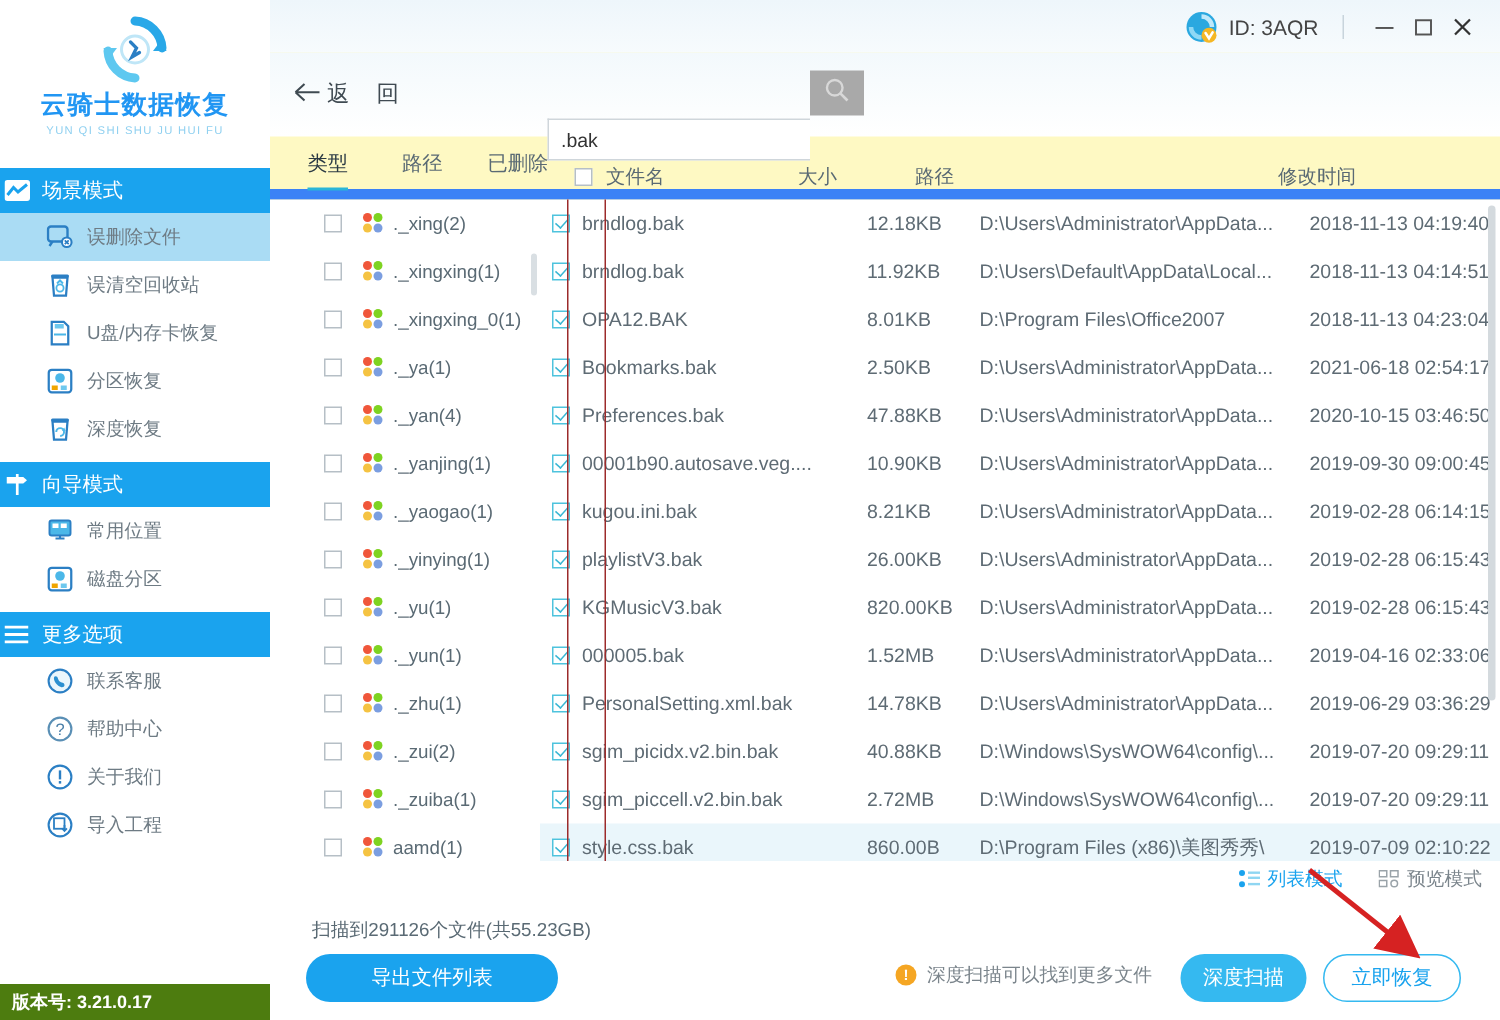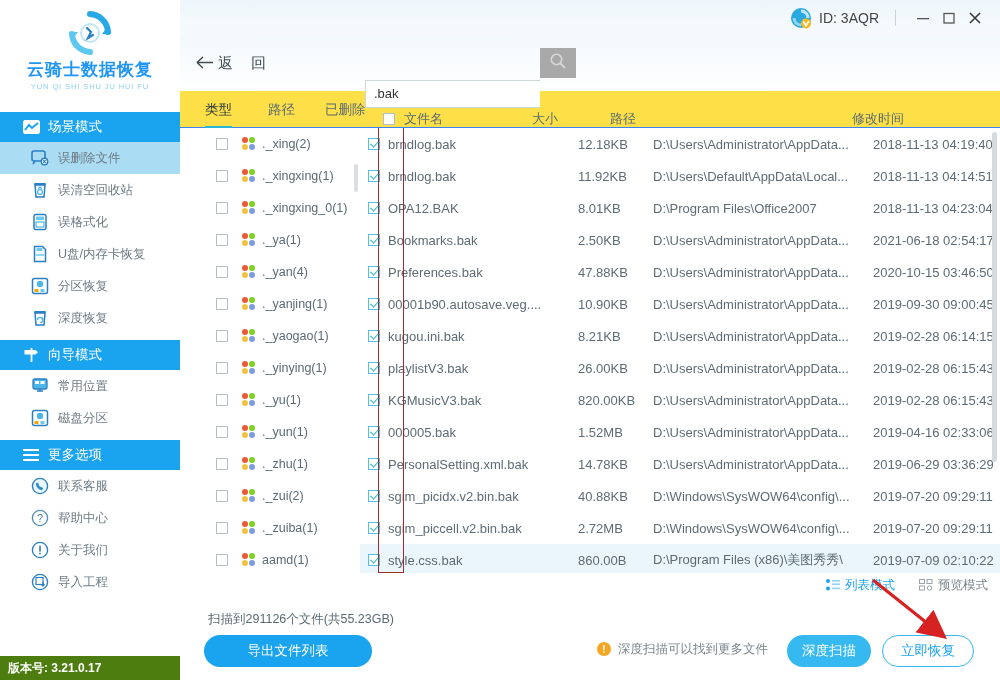--- a/index.html
+++ b/index.html
@@ -14,34 +14,34 @@
   
   .sidebar{width:180px;height:680px;background:#ffffff;flex:0 0 180px;
            display:flex;flex-direction:column;position:relative;}
   .logo-box{height:112px;display:flex;flex-direction:column;align-items:center;
             justify-content:flex-start;padding-top:6px;box-sizing:border-box;}
   .logo-mark{width:54px;height:54px;position:relative;margin-bottom:1px;}
   .logo-title{font-size:17px;font-weight:bold;color:#2196f3;letter-spacing:1px;line-height:18px;}
   .logo-sub{font-size:7.5px;color:#8fd0f0;letter-spacing:.9px;margin-top:3px;}
 
   .sec-head{height:30px;background:#1aa3ee;color:#fff;display:flex;align-items:center;
-            padding-left:22px;font-size:13.5px;box-sizing:border-box;}
+            padding-left:2px;font-size:13.5px;box-sizing:border-box;}
   .sec-head .sh-ico{width:18px;height:18px;margin-right:8px;display:flex;align-items:center;justify-content:center;}
 
   .nav-item{height:32px;display:flex;align-items:center;padding-left:30px;box-sizing:border-box;
             font-size:12.5px;color:#6e7b84;cursor:pointer;}
   .nav-item.active{background:#aadcf4;}
   .nav-item .ni-ico{width:19px;height:19px;margin-right:9px;flex:0 0 19px;
                     display:flex;align-items:center;justify-content:center;}
   .nav-spacer{flex:1 1 auto;}
   .ver-bar{height:24px;background:#4d7c0f;color:#fff;font-size:12px;font-weight:bold;
            display:flex;align-items:center;padding-left:8px;box-sizing:border-box;}
 
   
-  .main{flex:1 1 auto;height:680px;position:relative;background:#fde047;
+  .main{flex:1 1 auto;height:680px;position:relative;background:#fef9c3;
         display:flex;flex-direction:column;}
 
   .titlebar{height:36px;display:flex;align-items:center;justify-content:flex-end;
             padding-right:12px;box-sizing:border-box;
             background:linear-gradient(to bottom,#eef6fb 0%,#f7fbfd 100%);}
   .uid{display:flex;align-items:center;font-size:14px;color:#444;}
   .uid .ava{width:22px;height:22px;position:relative;margin-right:7px;}
   .tb-sep{width:1px;height:16px;background:#c8d4dc;margin:0 14px 0 16px;}
   .win-btn{width:26px;height:26px;display:flex;align-items:center;justify-content:center;
            cursor:pointer;color:#555;}
@@ -53,21 +53,21 @@
   .back-btn .b1{margin-right:18px;}
   .search-wrap{position:absolute;left:185px;top:12px;display:flex;}
   .search-in{width:175px;height:28px;border:1px solid #cfd6db;border-right:none;
              background:#fff;font-size:13px;color:#333;padding:0 8px;box-sizing:border-box;
              outline:none;font-family:inherit;margin-top:32px;}
   .search-btn{width:36px;height:30px;background:#a9a9a9;border:none;cursor:pointer;
               display:flex;align-items:center;justify-content:center;}
 
   
   .tabs-row{height:36px;display:flex;align-items:flex-end;position:relative;
-            border-bottom:1px solid #3b82f6;}
+            border-bottom:7px solid #3b82f6;}
   .tab{font-size:13.5px;color:#5a6a74;padding:0 0 8px 0;margin-left:0;cursor:pointer;position:relative;}
   .tab.active{color:#2b3a44;}
   .tab.active::after{content:"";position:absolute;left:0;right:0;bottom:-1px;height:2px;background:#29b6d8;}
 
   .listhead{position:absolute;left:0;right:0;bottom:8px;display:flex;align-items:center;font-size:13px;color:#5a6a74;}
 
   .content{flex:1 1 auto;display:flex;position:relative;overflow:hidden;}
 
   
   .tree{width:180px;flex:0 0 180px;position:relative;background:#fff;overflow:hidden;}
@@ -159,30 +159,20 @@
     <div class="nav-item">
       <span class="ni-ico">
         <svg width="18" height="18" viewBox="0 0 18 18">
             <path d="M4 4 h10 l-1 12 h-8 Z" fill="none" stroke="#2b7fc4" stroke-width="1.5"></path>
             <rect x="3" y="2" width="12" height="2" rx="1" fill="#2b7fc4"></rect>
             <path d="M7 8 l2 -2 l2 2" fill="none" stroke="#4bb7e8" stroke-width="1.3"></path>
             <circle cx="9" cy="11" r="2.4" fill="none" stroke="#4bb7e8" stroke-width="1.2"></circle>
           </svg>
       </span>
       <span>误清空回收站</span>
-    </div>
-    <div class="nav-item">
-      <span class="ni-ico">
-        <svg width="18" height="18" viewBox="0 0 18 18">
-            <rect x="3" y="1.5" width="12" height="15" rx="1.5" fill="none" stroke="#2b7fc4" stroke-width="1.5"></rect>
-            <rect x="5" y="3.5" width="8" height="3.5" fill="#6ec8ee"></rect>
-            <rect x="5" y="9" width="8" height="5" fill="none" stroke="#4bb7e8" stroke-width="1.2"></rect>
-          </svg>
-      </span>
-      <span>误格式化</span>
     </div>
     <div class="nav-item">
       <span class="ni-ico">
         <svg width="18" height="18" viewBox="0 0 18 18">
             <path d="M3.5 1.5 h8 l3 3 v12 h-11 Z" fill="none" stroke="#2b7fc4" stroke-width="1.5"></path>
             <rect x="5.5" y="3" width="6" height="3" fill="#6ec8ee"></rect>
             <path d="M5 10 h8" stroke="#4bb7e8" stroke-width="1.2"></path>
           </svg>
       </span>
       <span>U盘/内存卡恢复</span>

